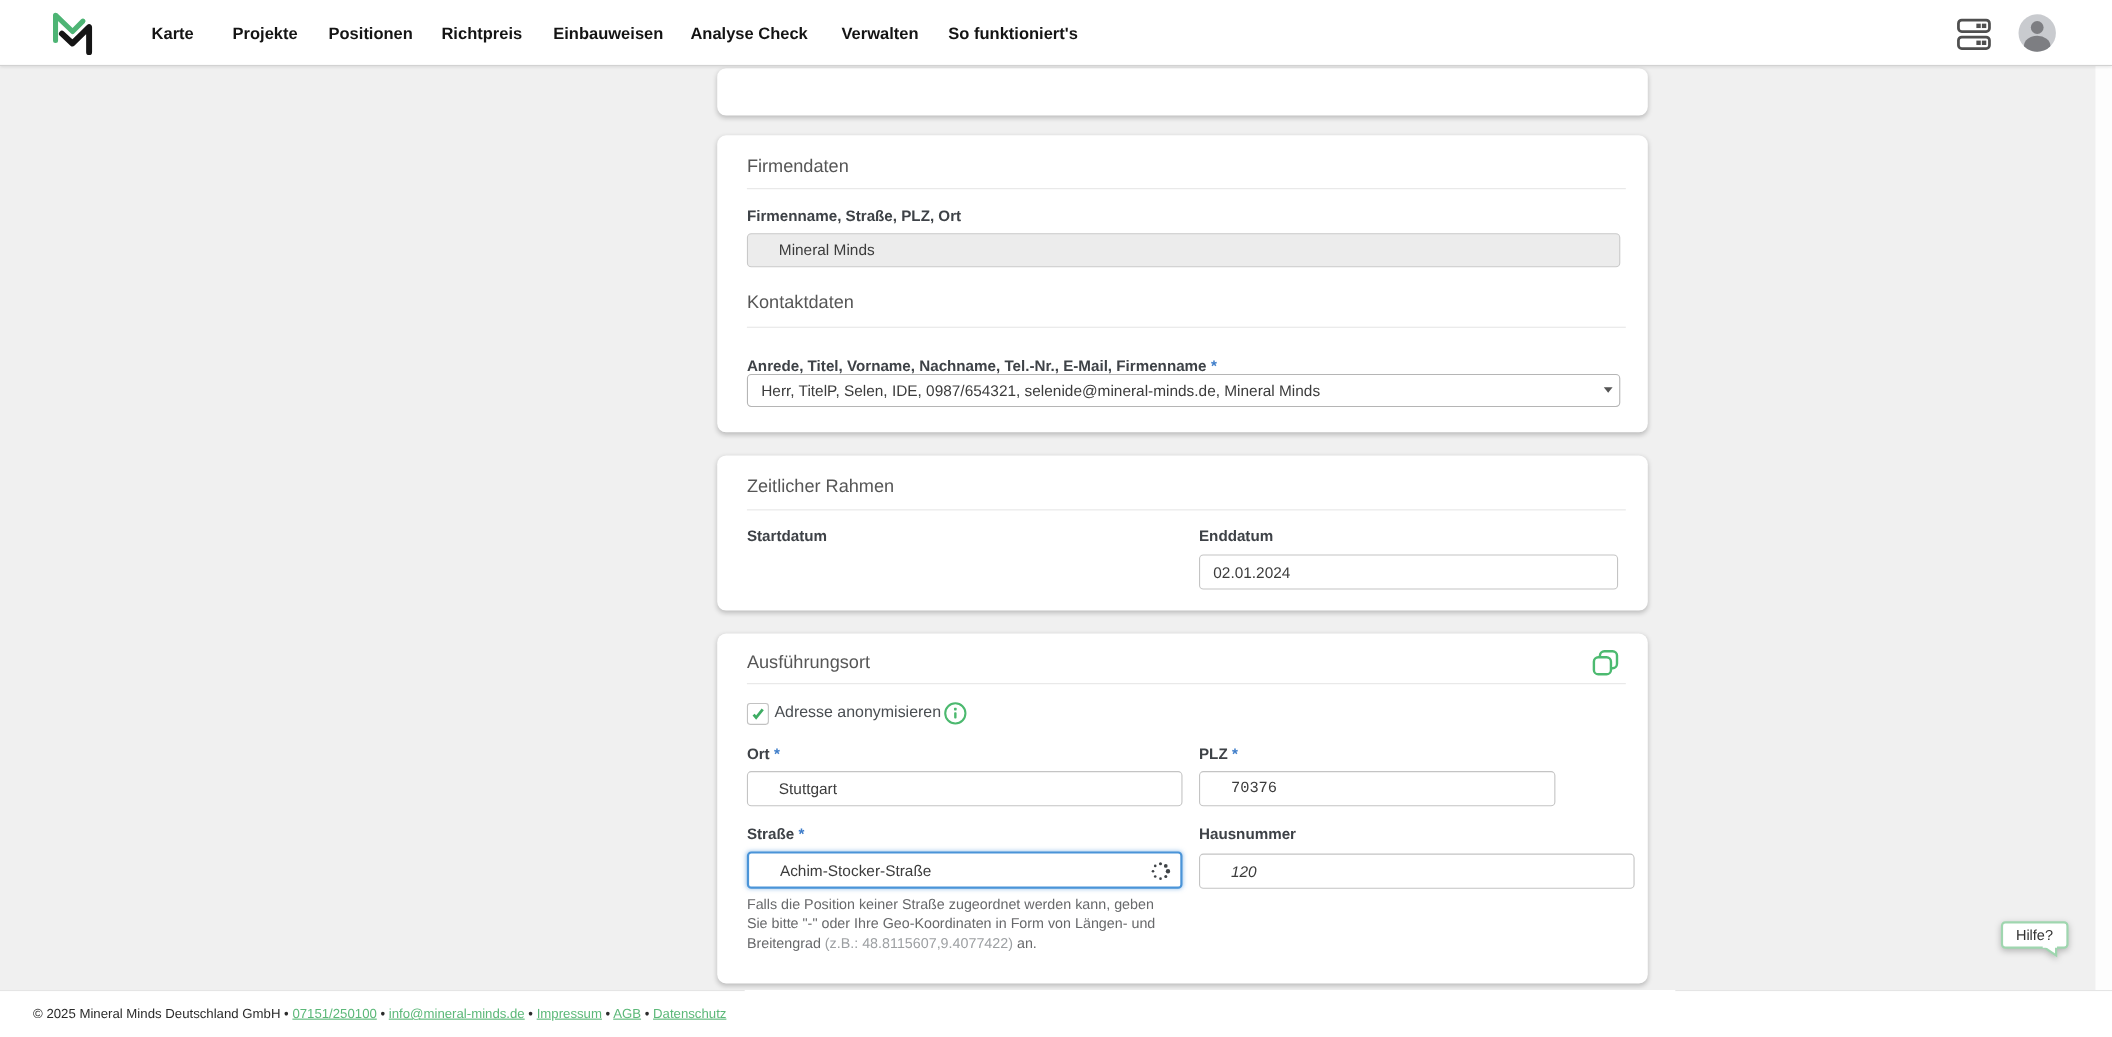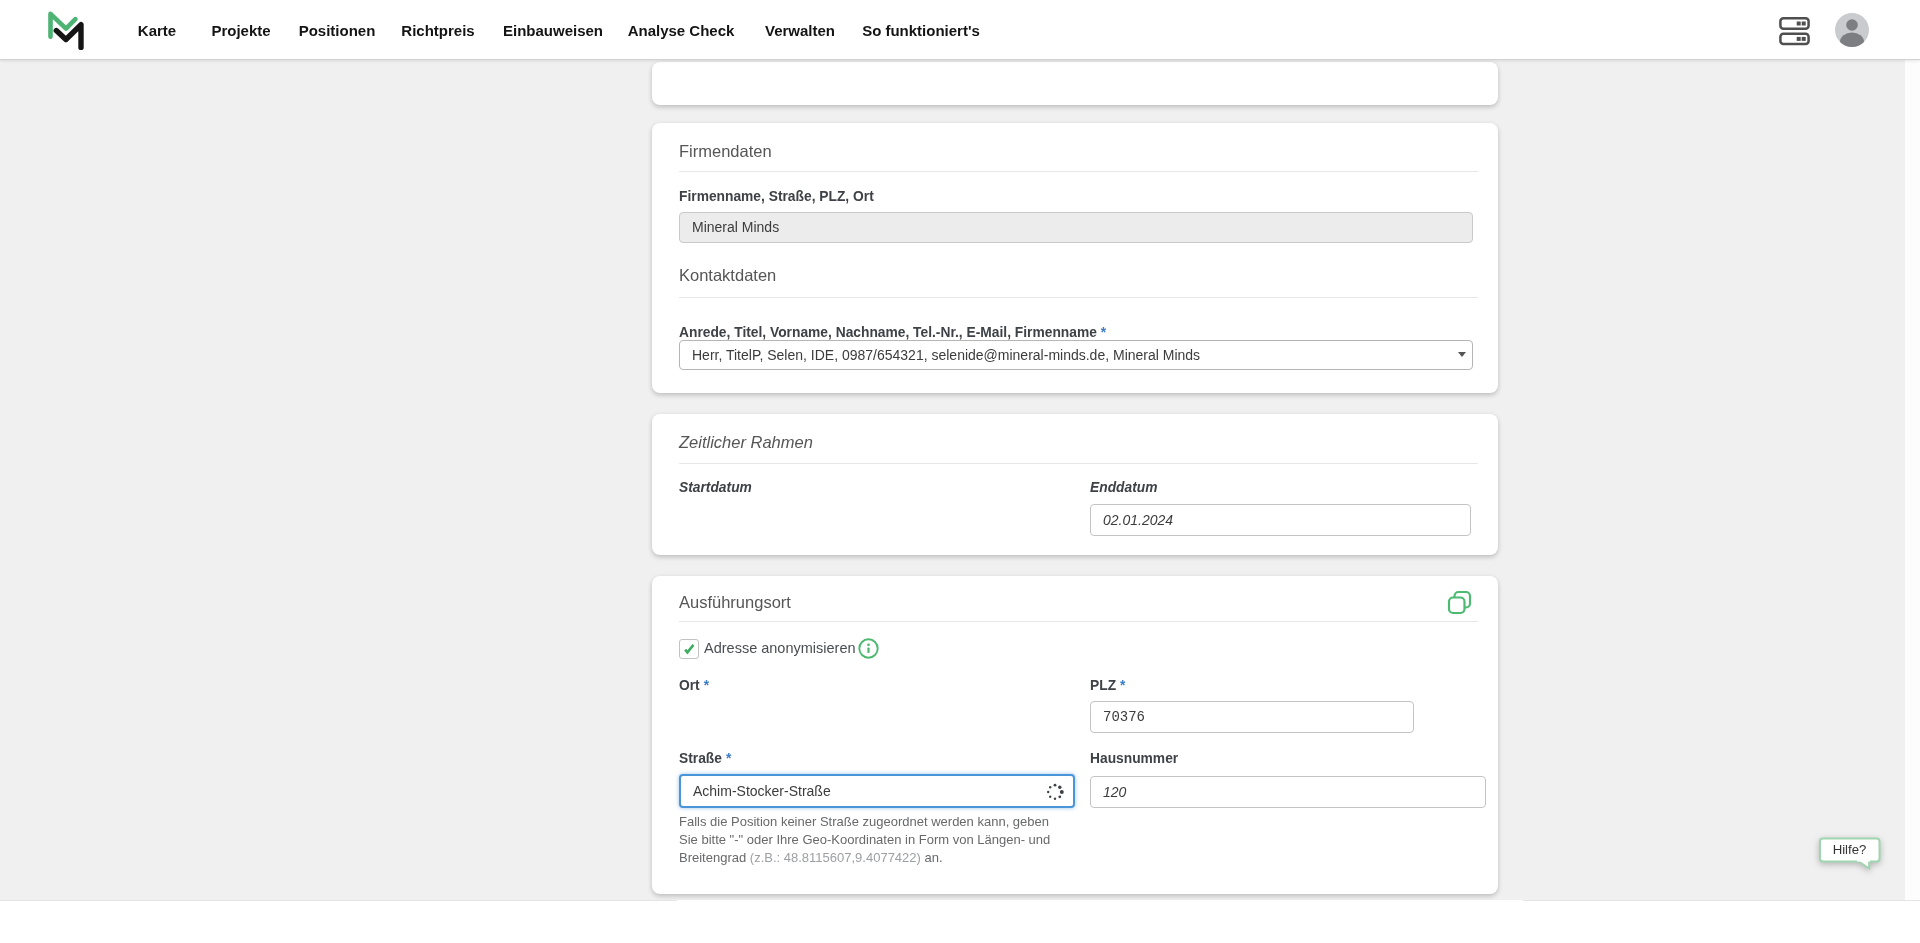--- a/index.html
+++ b/index.html
@@ -18,21 +18,21 @@
   .scrollstrip { position:absolute; top:60px; right:0; width:15px; height:883px; background:#fdfdfd; z-index:4; }
 
   
   .card { position:absolute; left:652px; width:846px; background:#fff; border-radius:8px;
           box-shadow:0 2px 5px rgba(0,0,0,0.22);margin-top:42px; }
   .card-title { position:absolute; left:27px; font-size:16.5px; line-height:20px; color:#565656; white-space:nowrap; }
   .divider { position:absolute; left:27px; right:20px; height:1px; background:#e7e7e7; }
   .lbl { position:absolute; font-size:13.8px; line-height:17px; font-weight:700; color:#3e4247; white-space:nowrap; }
   .ast { color:#3d7cc9; font-weight:700; padding-left:4px; }
   .inp { position:absolute; background:#fff; border:1px solid #c4c4c4; border-radius:4px;
-         font-size:14px; color:#3c3c3c; line-height:29px; padding-left:12px; white-space:nowrap; }
+         font-size:14px; color:#3c3c3c; line-height:29px; padding-left:28px; white-space:nowrap; }
 
   
   .footer { position:absolute; left:0; bottom:0; width:1920px; height:43px; background:#fff;
             z-index:40; color:#2b2b2b; }
   .fb { position:absolute; top:0; height:1px; background:#e5e5e5; }
   .footer a { color:#5bb878; }
   .f-left { position:absolute; left:30px; top:0; line-height:42px; white-space:nowrap; font-size:12px; }
   .f-right { position:absolute; right:29px; top:0; line-height:42px; white-space:nowrap; font-size:12.3px; }
 </style>
 </head>
@@ -46,21 +46,21 @@
   <div class="lbl" style="left:27px; top:65px;">Firmenname, Straße, PLZ, Ort</div>
   <div class="inp" style="left:27px; top:89px; width:794px; height:31px; background:#ececec; border-color:#c9c9c9;">Mineral Minds</div>
   <div class="card-title" style="top:142px;">Kontaktdaten</div>
   <div class="divider" style="top:174px;"></div>
   <div class="lbl" style="left:27px; top:201px;">Anrede, Titel, Vorname, Nachname, Tel.-Nr., E-Mail, Firmenname<span class="ast">*</span></div>
   <div class="inp" style="left:27px; top:217px; width:794px; height:30px; line-height:28px; border-color:#b5b5b5; padding-left:12px; font-size:14px;">Herr, TitelP, Selen, IDE, 0987/654321, selenide@mineral-minds.de, Mineral Minds
     <span style="position:absolute; right:6px; top:11px; width:0; height:0; border-left:4.5px solid transparent; border-right:4.5px solid transparent; border-top:5px solid #545454;"></span>
   </div>
 </div>
 
-<div class="card" style="top:372px; height:141px;font-style:italic;">
+<div class="card" style="top:372px; height:141px;">
   <div class="card-title" style="top:18px;">Zeitlicher Rahmen</div>
   <div class="divider" style="top:49px;"></div>
   <div class="lbl" style="left:27px; top:65px;">Startdatum</div>
   <div class="lbl" style="left:438px; top:65px;">Enddatum</div>
   <div class="inp" style="left:438px; top:90px; width:381px; height:32px; line-height:30px; padding-left:12px;">02.01.2024</div>
 </div>
 
 <div class="card" style="top:534px; height:318px;">
   <div class="card-title" style="top:16px;">Ausführungsort</div>
   <div class="divider" style="top:45px;"></div>
@@ -77,20 +77,21 @@
   </span>
   <span style="position:absolute; left:52px; top:63px; font-size:14.5px; line-height:19px; color:#4a4e52;">Adresse anonymisieren</span>
   <svg style="position:absolute; left:206px; top:62px;" width="21" height="21" viewBox="0 0 21 21">
     <circle cx="10.5" cy="10.5" r="9.2" fill="none" stroke="#4cb96f" stroke-width="1.9"></circle>
     <rect x="9.3" y="5.5" width="2.4" height="2.4" rx="0.6" fill="#4cb96f"></rect>
     <rect x="9.4" y="9.4" width="2.2" height="5.7" rx="0.8" fill="#4cb96f"></rect>
   </svg>
 
   <div class="lbl" style="left:27px; top:101px;">Ort<span class="ast">*</span></div>
   <div class="lbl" style="left:438px; top:101px;">PLZ<span class="ast">*</span></div>
+  <div class="inp" style="left:27px; top:125px; width:396px; height:32px; line-height:30px;">Stuttgart</div>
   <div class="inp" style="left:438px; top:125px; width:324px; height:32px; line-height:30px;font-family:Liberation Mono, monospace;">70376</div>
 
   <div class="lbl" style="left:27px; top:174px;">Straße<span class="ast">*</span></div>
   <div class="lbl" style="left:438px; top:174px;">Hausnummer</div>
   <div class="inp" style="left:27px; top:198px; width:396px; height:34px; line-height:31px; border:2px solid #4a94d8; box-shadow:0 0 4px rgba(74,148,216,0.55);">Achim-Stocker-Straße
     <svg width="18" height="18" viewBox="0 0 18 18" style="position:absolute; right:9px; top:7px;">
       <g fill="#3f4347">
         <circle cx="9" cy="2.2" r="1.4"></circle>
         <circle cx="13.8" cy="4.2" r="1.7"></circle>
         <circle cx="15.8" cy="9" r="2"></circle>
@@ -154,13 +155,14 @@
     <g clip-path="url(#avclip)">
       <circle cx="18" cy="13" r="5.8" fill="#7d7e82"></circle>
       <ellipse cx="18" cy="29.5" rx="12" ry="9" fill="#7d7e82"></ellipse>
     </g>
   </svg>
 </div>
 
 <div class="footer">
   <div class="fb" style="left:0; width:677px;"></div>
   <div class="fb" style="left:1523px; right:0;"></div>
+  <div class="f-left">© 2025 Mineral Minds Deutschland GmbH • <a href="#">07151/250100</a> • <a href="#">info@mineral-minds.de</a> • <a href="#">Impressum</a> • <a href="#">AGB</a> • <a href="#">Datenschutz</a></div>
 </div>
 
 </body></html>

